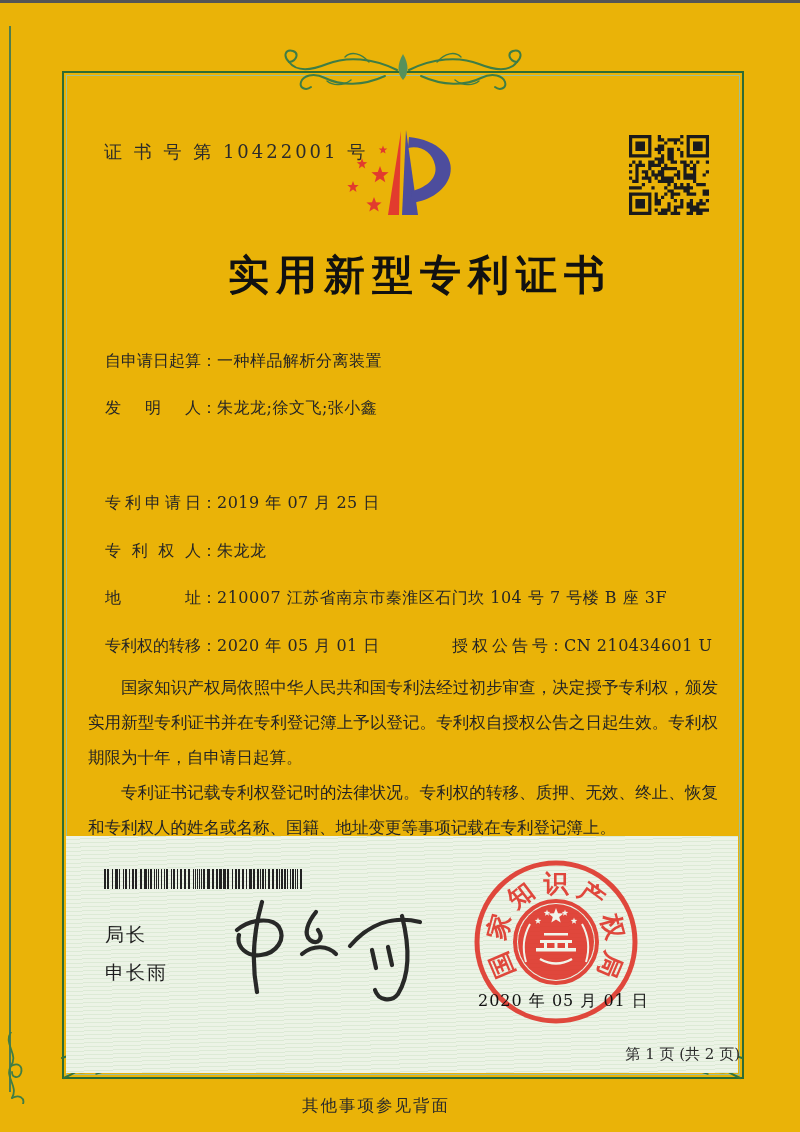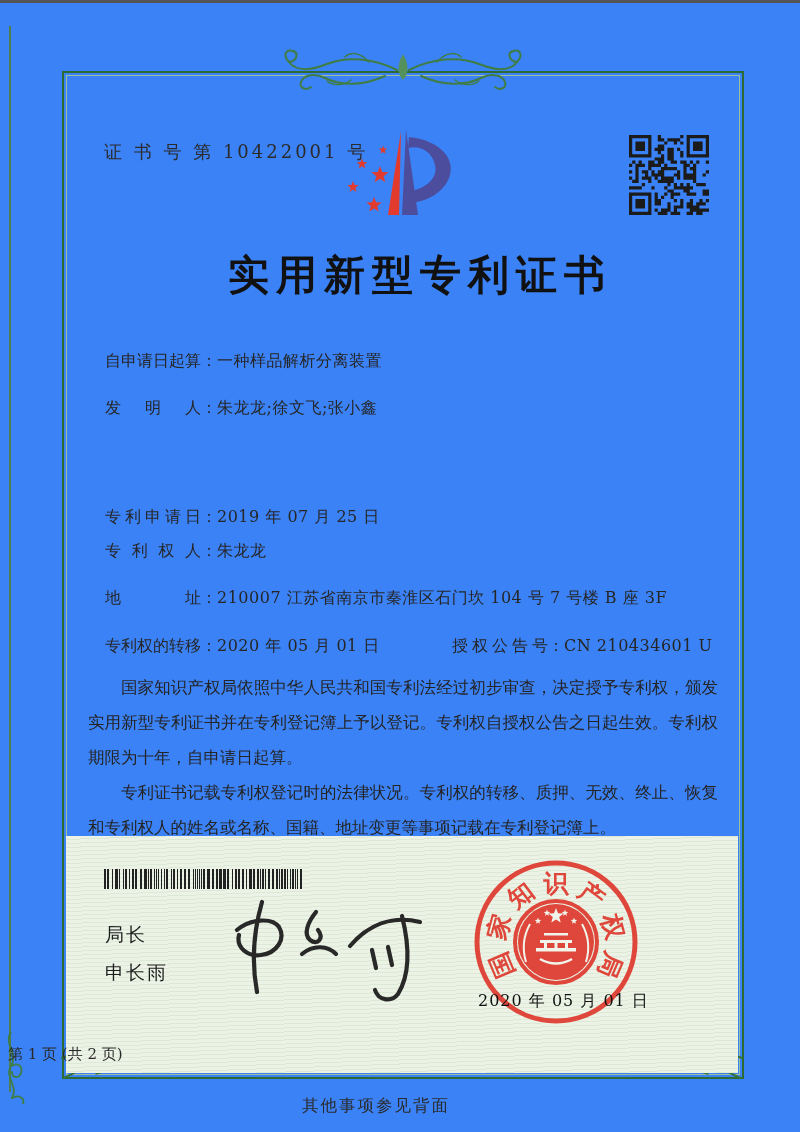--- a/index.html
+++ b/index.html
@@ -1,16 +1,16 @@
 <!DOCTYPE html>
 <html><head>
 <meta charset="utf-8">
 <style>
   html,body{margin:0;padding:0;}
-  .page{position:relative;width:800px;height:1132px;background:#3b82f6;overflow:hidden;
+  .page{position:relative;width:800px;height:1132px;background:#eab308;overflow:hidden;
         font-family:"DejaVu Serif","Liberation Serif",serif;color:#222;}
   .scan-edge{position:absolute;left:0;top:0;width:800px;height:3px;background:#555;}
   .outer-line{position:absolute;left:9px;top:26px;width:2px;height:1066px;background:#4e7d4e;}
   .frame{position:absolute;left:62px;top:71px;width:678px;height:1004px;border:2.5px solid #2e6b34;}
   .frame-inner{position:absolute;left:2px;top:2px;right:2px;bottom:2px;border:1px solid #9cbf9c;}
   .cert-no{position:absolute;left:104px;top:140px;font-size:18px;letter-spacing:3px;color:#2b2b2b;}
   .title{position:absolute;left:0;top:248px;width:800px;text-align:center;font-size:41px;
          font-weight:700;letter-spacing:7px;color:#111;margin-left:20px;}
   .frow{position:absolute;left:105px;font-size:16px;line-height:20px;white-space:nowrap;color:#262626;}
   .flabel{display:inline-block;width:96px;text-align:justify;text-align-last:justify;vertical-align:top;}
@@ -23,21 +23,21 @@
   .green-panel{position:absolute;left:66px;top:836px;width:672px;height:237px;
     background:repeating-linear-gradient(178deg,#ecf3e6 0px,#ecf3e6 3px,#dcead5 3px,#dcead5 4px);}
   .barcode{position:absolute;left:104px;top:869px;}
   .officer{position:absolute;left:105px;font-family:"DejaVu Sans","Liberation Sans",sans-serif;
            font-size:19px;color:#1d1d1d;letter-spacing:2px;}
   .officer.t1{top:922px;} .officer.t2{top:960px;}
   .sig{position:absolute;left:210px;top:888px;}
   .seal{position:absolute;left:470px;top:856px;}
   .seal-date{position:absolute;left:478px;top:991px;width:164px;font-size:16px;letter-spacing:1px;
              color:#111;white-space:nowrap;}
-  .page-info{position:absolute;left:8px;top:1045px;width:740px;text-align:left;font-size:15px;color:#2a2a2a;}
+  .page-info{position:absolute;left:0;top:1045px;width:740px;text-align:right;font-size:15px;color:#2a2a2a;}
   .back-note{position:absolute;left:0;top:1095px;width:752px;text-align:center;font-size:16.5px;
              letter-spacing:2px;color:#2a2a2a;}
   .flourish{position:absolute;}
   svg{display:block;}
 </style>
 </head>
 <body>
 
 <div class="page">
 
@@ -113,21 +113,21 @@
     </svg>
 
   <div class="title">实用新型专利证书</div>
 
   <div class="frow" style="top:351px;">
     <span class="flabel">自申请日起算</span><span class="fcolon">：</span><span class="fvalue">一种样品解析分离装置</span>
   </div>
   <div class="frow" style="top:398px;">
     <span class="flabel">发明人</span><span class="fcolon">：</span><span class="fvalue">朱龙龙;徐文飞;张小鑫</span>
   </div>
-  <div class="frow" style="top:507px;">
+  <div class="frow" style="top:493px;">
     <span class="flabel">专利申请日</span><span class="fcolon">：</span><span class="fvalue">2019 年 07 月 25 日</span>
   </div>
   <div class="frow" style="top:541px;">
     <span class="flabel">专利权人</span><span class="fcolon">：</span><span class="fvalue">朱龙龙</span>
   </div>
   <div class="frow" style="top:588px;">
     <span class="flabel">地址</span><span class="fcolon">：</span><span class="fvalue">210007 江苏省南京市秦淮区石门坎 104 号 7 号楼 B 座 3F</span>
   </div>
   <div class="frow" style="top:636px;">
     <span class="flabel">专利权的转移</span><span class="fcolon">：</span><span class="fvalue">2020 年 05 月 01 日</span>

